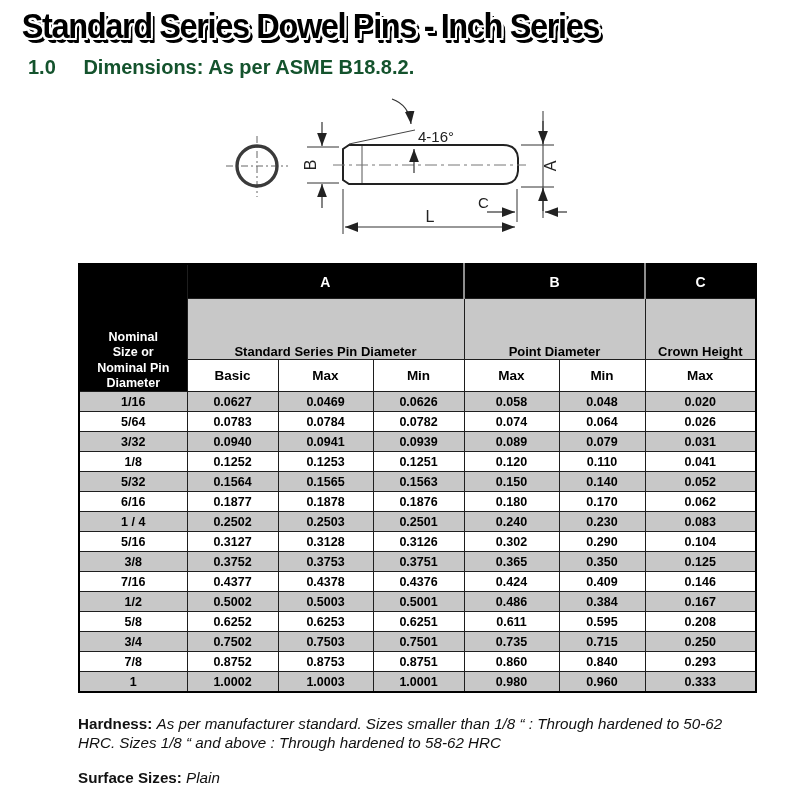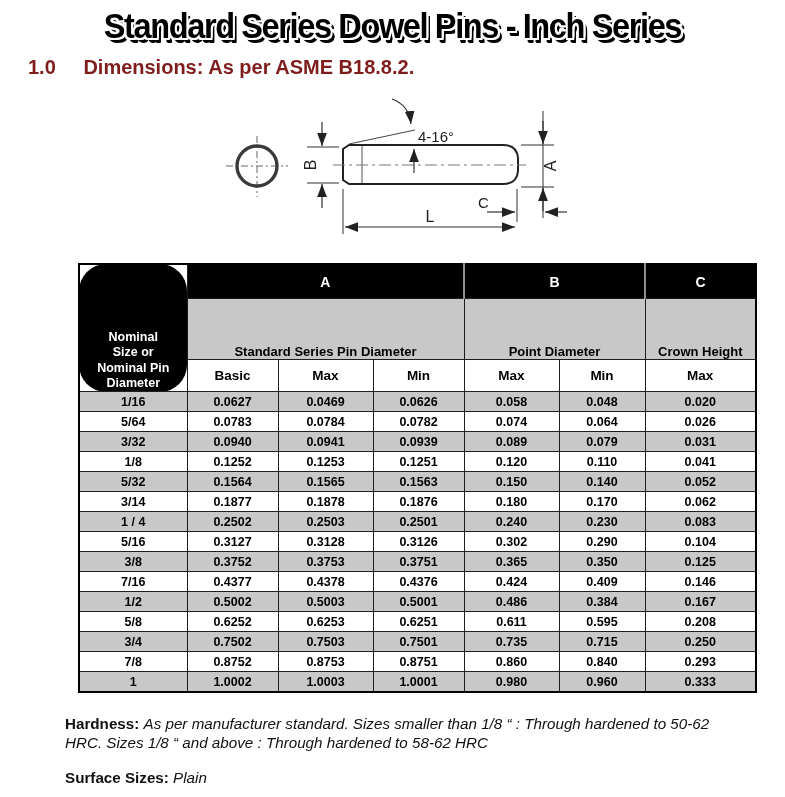--- a/index.html
+++ b/index.html
@@ -3,36 +3,36 @@
 <meta charset="utf-8">
 <style>
   html,body { margin:0; padding:0; }
   body {
     width:785px; height:797px; position:relative;
     background:#ffffff; overflow:hidden;
     font-family:"Liberation Sans", sans-serif;
     color:#000;
   }
   
-  .title-wrap { position:absolute; top:6px; left:0; width:785px; text-align:center; }
+  .title-wrap { position:absolute; top:6px; left:0; width:785px; }
   .doc-title {
     display:inline-block;
     font-size:35px; font-weight:bold; letter-spacing:-1.5px;
     transform:scaleX(.93); transform-origin:50% 0;
     color:#000;
     text-shadow:
       -2px -2px 0 #fff, 2px -2px 0 #fff, -2px 2px 0 #fff, 2px 2px 0 #fff,
       0 -2px 0 #fff, 0 2px 0 #fff, -2px 0 0 #fff, 2px 0 0 #fff,
       3px 4px 0 #000, 4px 4px 0 #000, 4px 5px 0 #000;
     white-space:nowrap;
   }
   
   .section-heading {
     position:absolute; top:56px; left:28px;
-    font-size:20px; font-weight:bold; color:#7f1d1d; white-space:nowrap;
+    font-size:20px; font-weight:bold; color:#14532d; white-space:nowrap;
   }
   .section-heading .num { display:inline-block; margin-right:22px; }
   
   .diagram { position:absolute; left:170px; top:90px; }
   .diagram text { font-family:"Liberation Sans",sans-serif; fill:#222; }
   
   table.spec {
     position:absolute; left:78px; top:263px; width:677px;
     border-collapse:collapse; table-layout:fixed;
     font-family:"Liberation Sans",sans-serif;
@@ -40,33 +40,33 @@
   table.spec th, table.spec td { border:1.5px solid #1e1e1e; padding:0; text-align:center; }
   table.spec { border:2.5px solid #000; }
   .letters-row th {
     background:#000; color:#fff; font-size:14px; font-weight:bold;
     height:33px; border-color:#000;
   }
   .letters-row th.grp { border-left:2px solid #8e8e8e; }
   th.corner {
     background:#000; color:#fff; font-size:12.5px; font-weight:bold;
     vertical-align:bottom; padding-bottom:8px; line-height:1.22;
-    white-space:pre-line; border-color:#000; border-right:2px solid #8e8e8e;border-radius:27px;
+    white-space:pre-line; border-color:#000; border-right:2px solid #8e8e8e;
   }
   .subs-row th {
     background:#c8c8c8; color:#000; font-size:13px; font-weight:bold;
     height:60px; vertical-align:bottom; padding-bottom:7px;margin-top:17px;
   }
   .red-row td {
     background:#fff; color:#000000; font-size:13.5px; font-weight:bold; height:31px;
   }
   tbody.data td { font-size:12.5px; font-weight:bold; height:19px; background:#fff; }
   tbody.data tr:nth-child(odd) td { background:#c8c8c8; }
   
-  .note { position:absolute; left:65px; width:655px; font-size:15.2px; line-height:1.28; color:#111; }
+  .note { position:absolute; left:78px; width:655px; font-size:15.2px; line-height:1.28; color:#111; }
   .note .lbl { font-weight:bold; font-style:normal; }
   .note .txt { font-style:italic; }
   .note-hardness { top:714px; }
   .note-surface  { top:768px; }
 </style>
 </head>
 <body>
 
 <div class="title-wrap">
   <span class="doc-title">Standard Series Dowel Pins - Inch Series</span>
@@ -194,21 +194,21 @@
       <tr>
         <td>5/32</td>
         <td>0.1564</td>
         <td>0.1565</td>
         <td>0.1563</td>
         <td>0.150</td>
         <td>0.140</td>
         <td>0.052</td>
       </tr>
       <tr>
-        <td>3/14</td>
+        <td>6/16</td>
         <td>0.1877</td>
         <td>0.1878</td>
         <td>0.1876</td>
         <td>0.180</td>
         <td>0.170</td>
         <td>0.062</td>
       </tr>
       <tr>
         <td>1 / 4</td>
         <td>0.2502</td>

